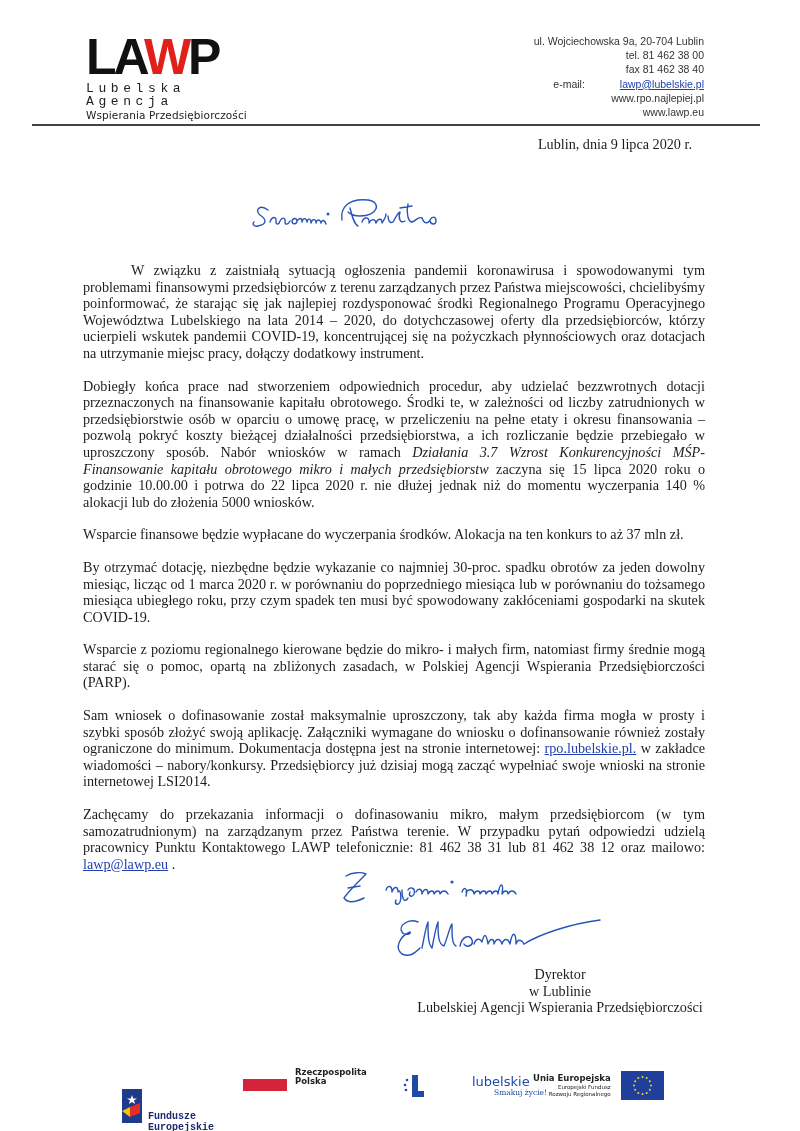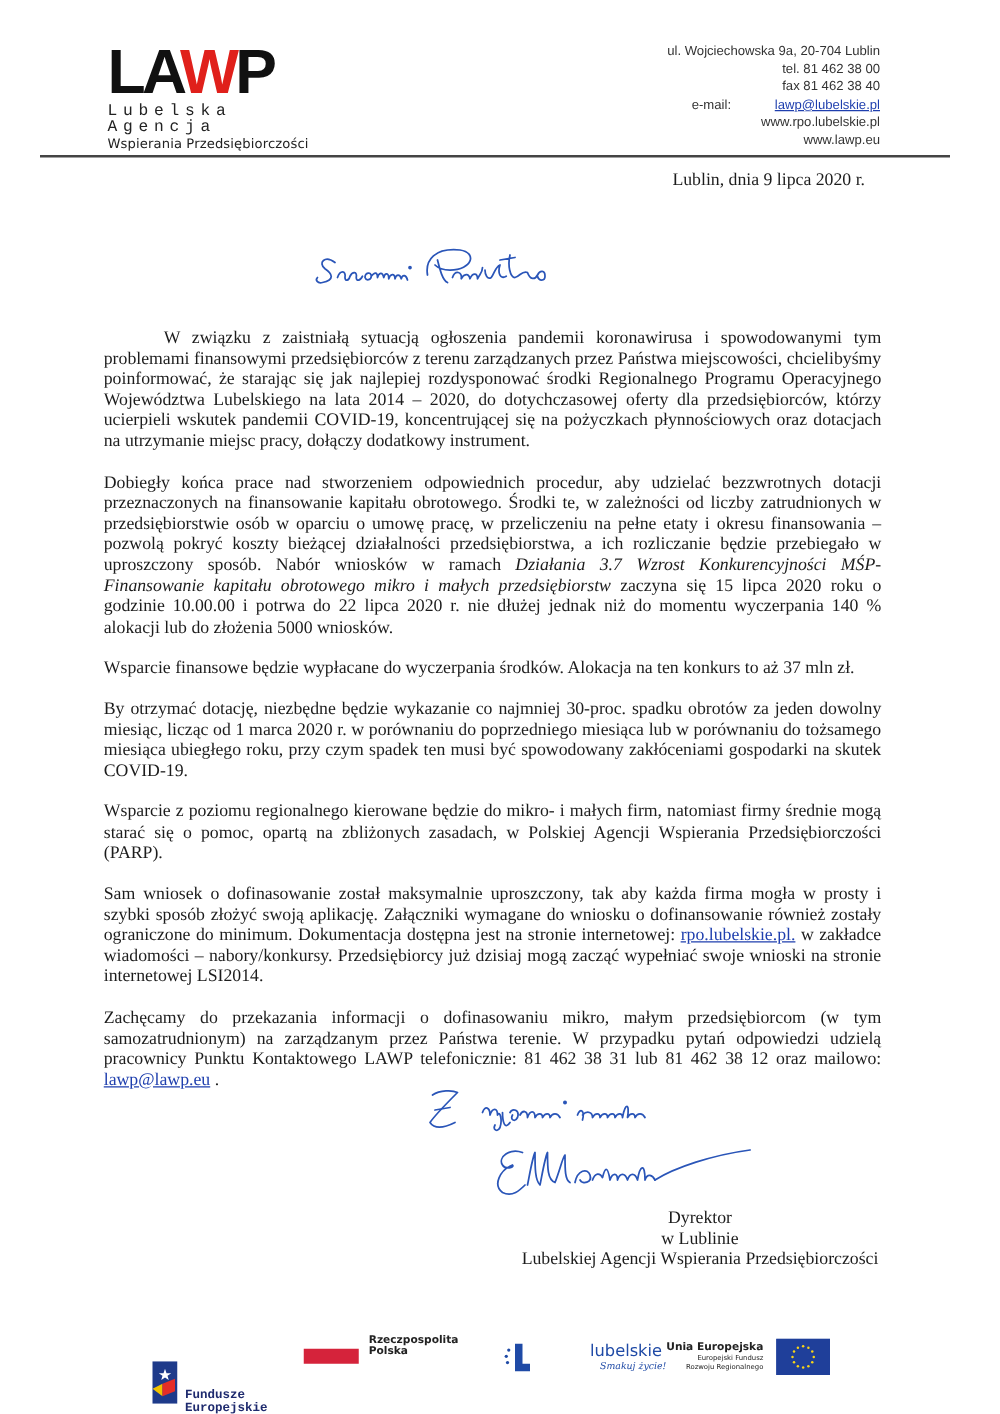--- a/index.html
+++ b/index.html
@@ -38,21 +38,21 @@
     .footer { position: absolute; top: 1065px; left: 0; width: 800px; height: 50px; }
     .fe { position: absolute; left: 120px; top: 2px; display: flex; align-items: center; }
     .fe-flag { width: 22px; height: 34px; position: relative; }
     .fe-text { margin-left: 6px; font-family: Liberation Mono, monospace; font-weight: bold; color: #1e2a6e; font-size: 10px; line-height: 11px; margin-top: 44px; }
     .fe-text .small { font-weight: normal; font-size: 6.5px; color: #1e2a6e; }
     .rp { position: absolute; left: 243px; top: 14px; display: flex; align-items: center; }
     .rp-flag { width: 44px; height: 12px; background: #d5233b; }
     .rp-text { margin-left: 8px; font-family: "DejaVu Sans", sans-serif; font-weight: bold; font-size: 8.5px; line-height: 9.5px; color: #222; margin-top: -16px; }
     .lub { position: absolute; left: 402px; top: 6px; display: flex; align-items: center; gap: 48px; }
     .lub-text { font-family: "DejaVu Sans", sans-serif; font-size: 13px; color: #1f4aa6; line-height: 13px; }
-    .lub-slogan { font-family: "DejaVu Serif", serif; font-style: italic; font-size: 7.5px; color: #1f4aa6; margin-left: 8px; }
+    .lub-slogan { font-family: "DejaVu Serif", serif; font-size: 7.5px; color: #1f4aa6; margin-left: 22px; }
     .ue { position: absolute; left: 533px; top: 6px; display: flex; align-items: center; }
     .ue-text { text-align: right; font-family: "DejaVu Sans", sans-serif; color: #222; }
     .ue-text .t1 { font-weight: bold; font-size: 8.5px; line-height: 11px; }
     .ue-text .t2 { font-size: 5.5px; line-height: 7px; }
     .ue-flag { margin-left: 10px; width: 43px; height: 29px; background: #1f3f9a; position: relative; }
   </style>
 </head>
 <body>
 
 <div class="page">
@@ -61,21 +61,21 @@
     <div class="logo-mark"><span class="blk">L</span><span class="blk">A</span><span class="red">W</span><span class="blk">P</span></div>
     <div class="logo-sub1">Lubelska Agencja</div>
     <div class="logo-sub2">Wspierania Przedsiębiorczości</div>
   </div>
 
   <div class="contact">
     <div>ul. Wojciechowska 9a, 20-704 Lublin</div>
     <div>tel. 81 462 38 00</div>
     <div>fax 81 462 38 40</div>
     <div><span>e-mail: </span><a>lawp@lubelskie.pl</a></div>
-    <div>www.rpo.lubelskie.pl</div>
+    <div>www.rpo.najlepiej.pl</div>
     <div>www.lawp.eu</div>
   </div>
 
   <div class="rule"></div>
 
   <div class="date serif">Lublin, dnia 9 lipca 2020 r.</div>
 
   <div class="salutation">
     <svg width="240" height="50" viewBox="0 0 240 50">
       <g fill="none" stroke="#2a55b8" stroke-width="1.4" stroke-linecap="round" stroke-linejoin="round">

